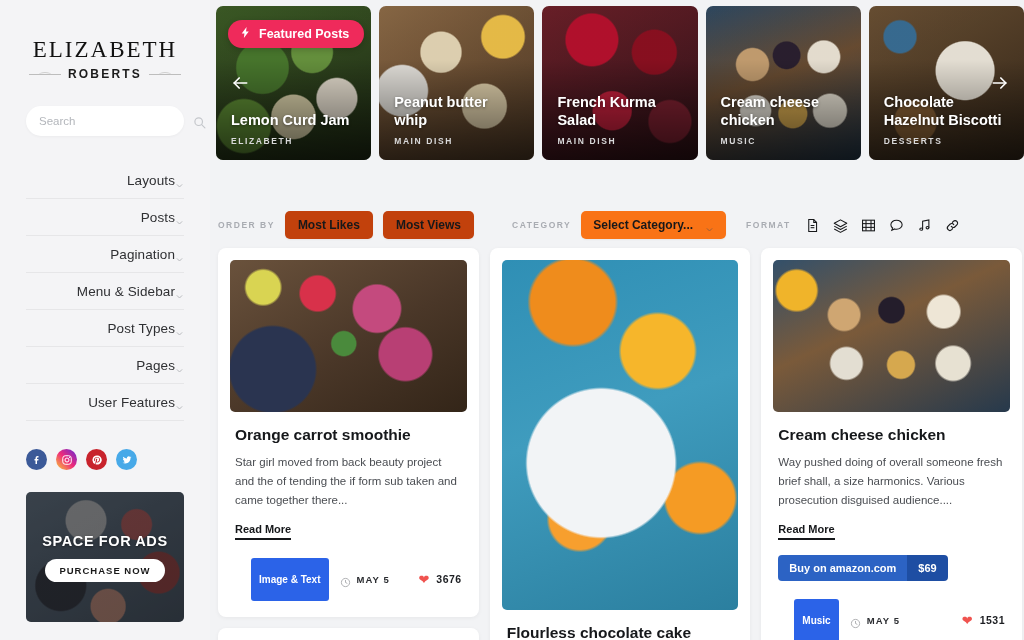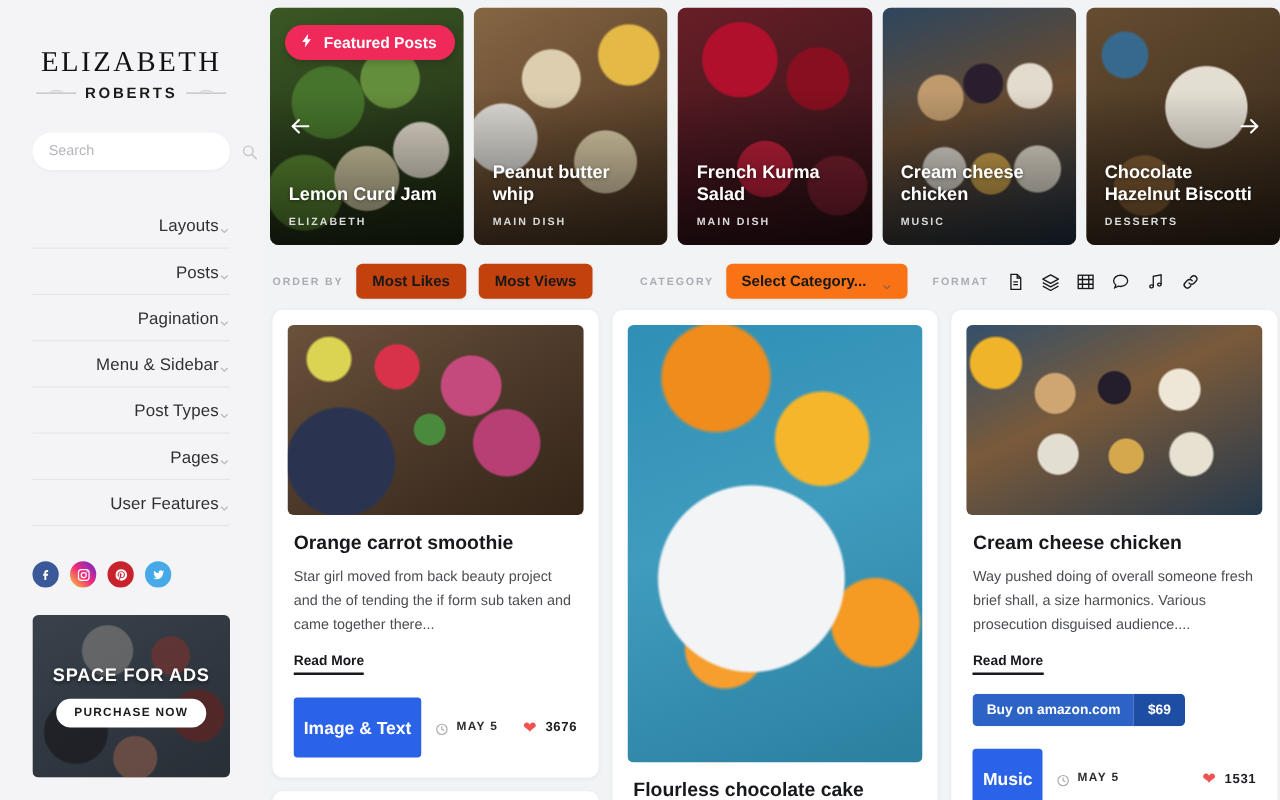--- a/index.html
+++ b/index.html
@@ -112,21 +112,21 @@
   .main {
     flex: 1; height: 640px; padding: 6px 0 0 6px; overflow: hidden;
   }
 
   
   .featured {
     display: flex; gap: 8px; padding: 0 0 0 0; height: 190px;
   }
   .fcard {
     position: relative; border-radius: 7px; overflow: hidden;
-    flex: 1 1 0; height: 190px; cursor: pointer;
+    flex: 1 1 0; height: 154px; cursor: pointer;
   }
   .fcard .ph { position: absolute; inset: 0; }
   .fcard .shade {
     position: absolute; inset: 0;
     background: linear-gradient(to bottom, rgba(0,0,0,.05) 35%, rgba(0,0,0,.62) 100%);
   }
   .fcard .fmeta {
     position: absolute; left: 15px; right: 12px; bottom: 14px; z-index: 3;
   }
   .ftitle {
@@ -257,22 +257,22 @@
     padding: 7px 11px;
   }
   .buy-btn .br {
     background: #1e4ea3; color: #fff; font-size: 11px; font-weight: bold;
     padding: 7px 11px;
   }
   .pfoot {
     display: flex; align-items: center; gap: 11px; margin-top: 18px;
   }
   .tag {
-    background: #2b63e8; color: #fff; font-size: 14px; font-weight: bold;
-    border-radius: 3px; padding: 16px 8px;
+    background: #2b63e8; color: #fff; font-size: 10px; font-weight: bold;
+    border-radius: 3px; padding: 16px 8px; margin-left: 16px;
   }
   .date-wrap { display: flex; align-items: center; gap: 6px; }
   .clock-icon { width: 11px; height: 11px; opacity: .5; }
   .pdate {
     font-size: 9.5px; font-weight: bold; letter-spacing: 1.1px; color: #2b2d31;
   }
   .likes { margin-left: auto; display: flex; align-items: center; gap: 7px; }
   .heart { color: #f0534f; font-size: 13px; line-height: 1; }
   .lcount { font-size: 10.5px; font-weight: bold; color: #1c1e22; letter-spacing: .5px; }
 

